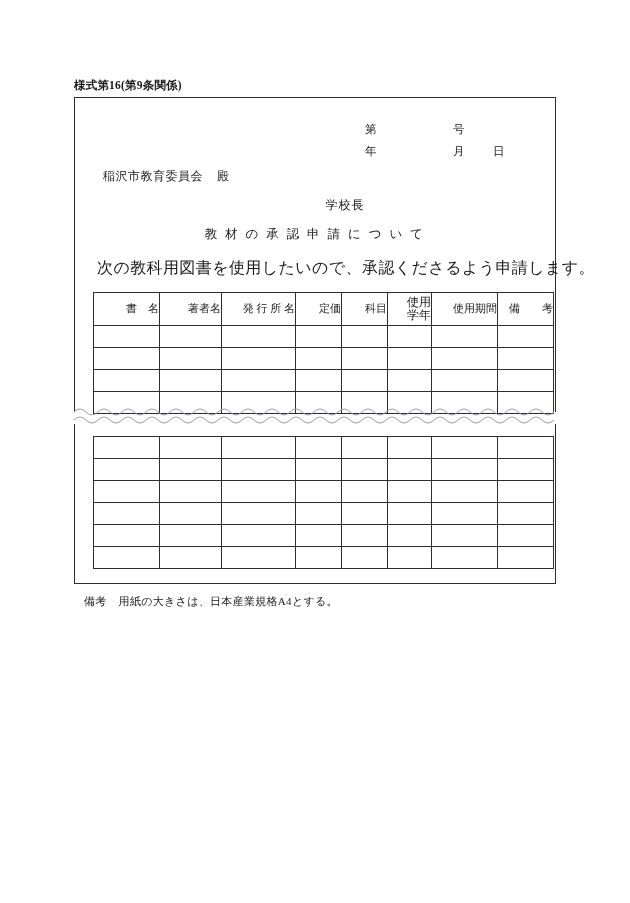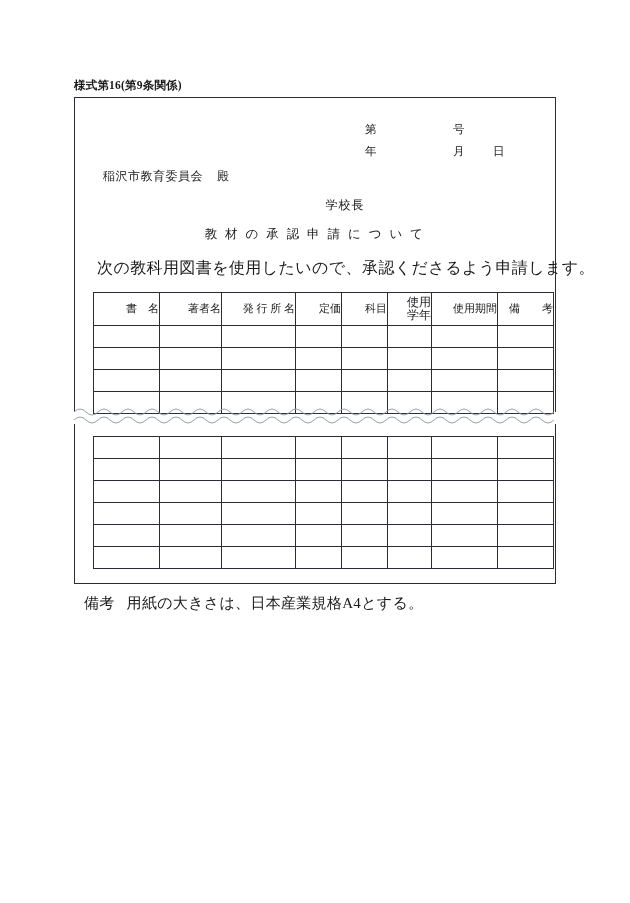--- a/index.html
+++ b/index.html
@@ -169,21 +169,21 @@
   table.materials-cont td {
     border: 1px solid #2b2b3a;
     height: 21px;
     padding: 0;
   }
 
   .note {
     position: absolute;
     left: 84px;
     top: 594px;
-    font-size: 15px;
+    font-size: 11px;
     letter-spacing: 0.3px;
     white-space: nowrap;
   }
   .note .note-label { margin-right: 12px; }
 </style>
 </head>
 <body>
 
 <div class="page">
 

